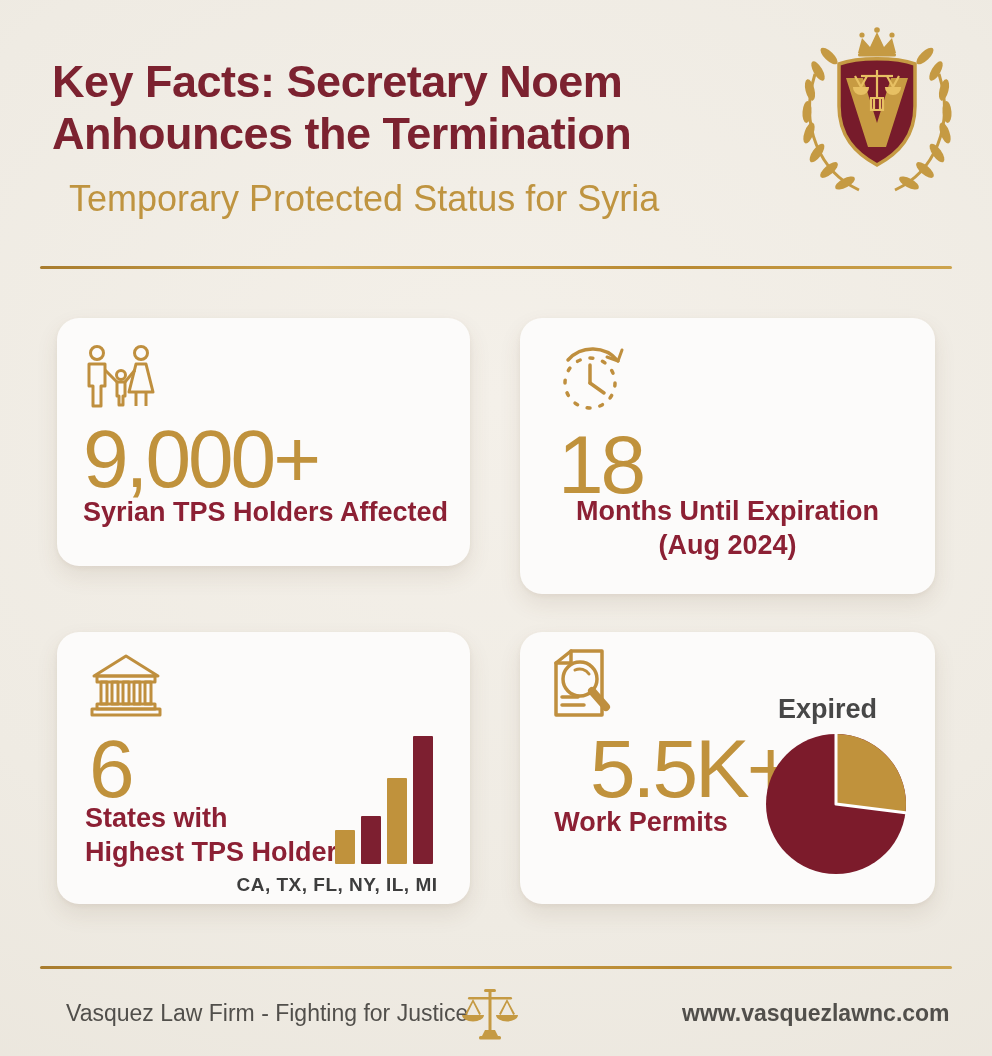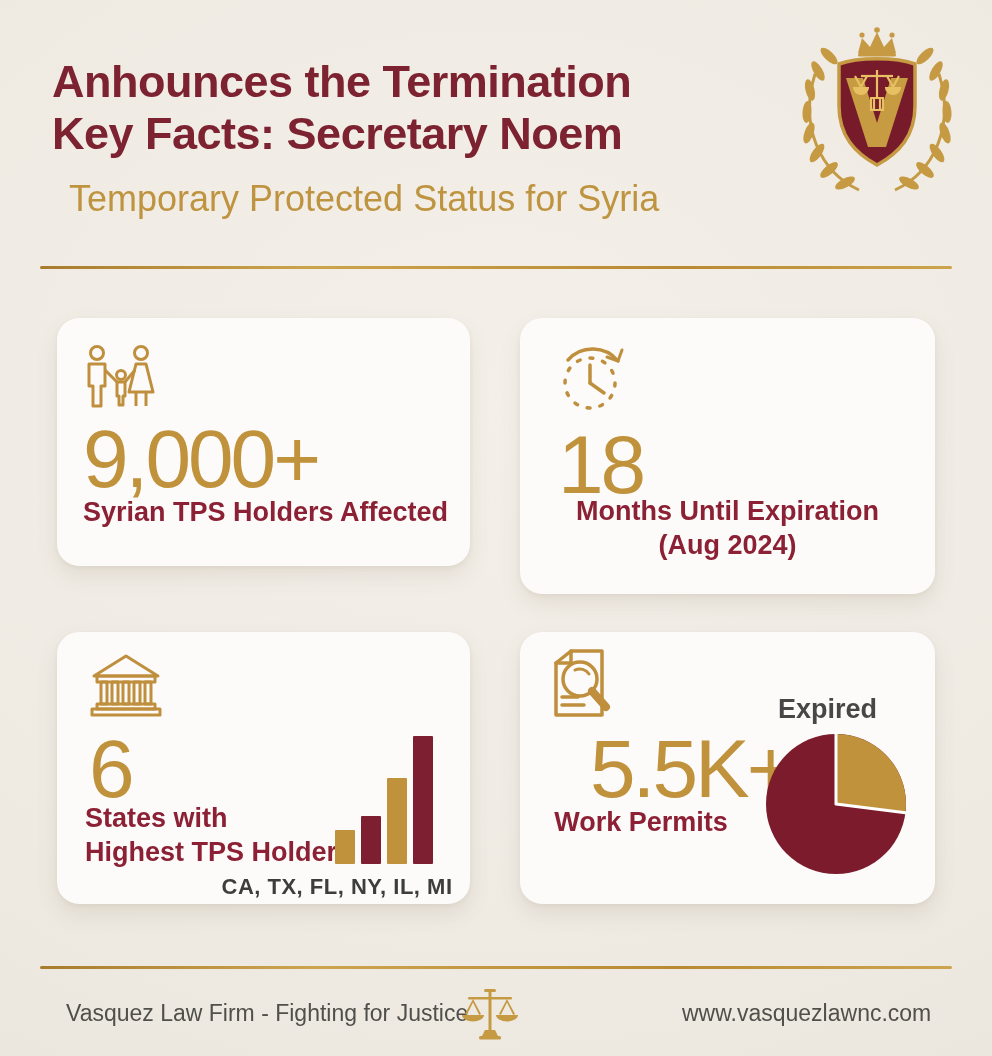--- a/index.html
+++ b/index.html
@@ -37,43 +37,43 @@
   #card-1 .icon{left:24px;top:26px;}
   #card-1 .stat{left:26px;top:100px;}
   #card-1 .card-label{left:26px;top:178px;}
   #card-2 .icon{left:36px;top:26px;}
   #card-2 .stat{left:38px;top:106px;}
   #card-2 .card-label{left:0;top:177px;width:100%;text-align:center;}
   #card-3 .icon{left:28px;top:18px;}
   #card-3 .stat{left:32px;top:96px;}
   #card-3 .card-label{left:28px;top:170px;}
   #card-3 .states-list{position:absolute;left:140px;top:242px;width:280px;text-align:center;
-    font-size:22px;font-weight:700;color:var(--dark-text);letter-spacing:0.5px;}
+    font-size:19px;font-weight:700;color:var(--dark-text);letter-spacing:0.5px;}
   #card-4 .icon{left:24px;top:13px;}
   #card-4 .stat{left:26px;top:96px;margin-left:44px;}
   #card-4 .card-label{left:16px;top:174px;width:210px;text-align:center;}
   .pie-label{position:absolute;left:258px;top:62px;width:130px;text-align:left;
     font-size:27px;font-weight:700;color:#474747;}
   .pie-wrap{position:absolute;left:243px;top:99px;width:146px;height:146px;}
   
   .mini-bars{position:absolute;left:278px;bottom:40px;display:flex;align-items:flex-end;gap:6px;}
   .mini-bars .bar{width:20px;border-radius:1px;}
   
   .footer-left{position:absolute;left:66px;top:1000px;font-size:23px;font-weight:500;color:var(--footer-text);}
-  .footer-right{position:absolute;left:682px;top:1000px;font-size:23px;font-weight:400;color:var(--footer-text);}
+  .footer-right{position:absolute;left:682px;top:1000px;font-size:23px;font-weight:700;color:var(--footer-text);}
   .footer-scales{position:absolute;left:458px;top:986px;width:64px;height:56px;}
 </style>
 </head>
 <body>
 
 <div class="poster">
 
   <div class="title">
+    <div>Key Facts: Secretary Noem</div>
     <div>Anhounces the Termination</div>
-    <div>Key Facts: Secretary Noem</div>
   </div>
   <div class="subtitle">Temporary Protected Status for Syria</div>
 
   <div class="logo">
     <svg viewBox="0 0 182 168" width="182" height="168">
       <g fill="none" stroke="#c59a43" stroke-width="3">
         <path d="M73,164 C34,146 13,100 29,48"></path>
         <path d="M109,164 C148,146 169,100 153,48"></path>
       </g>
       <g fill="#c59a43">

